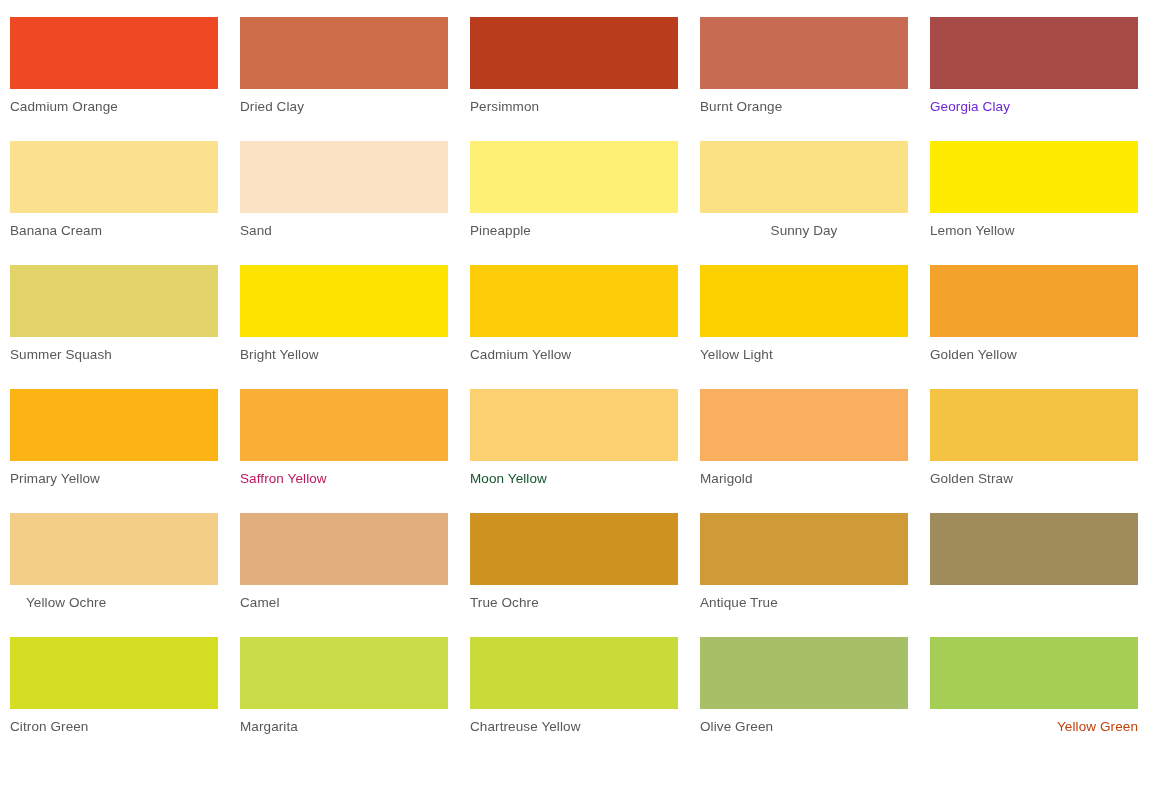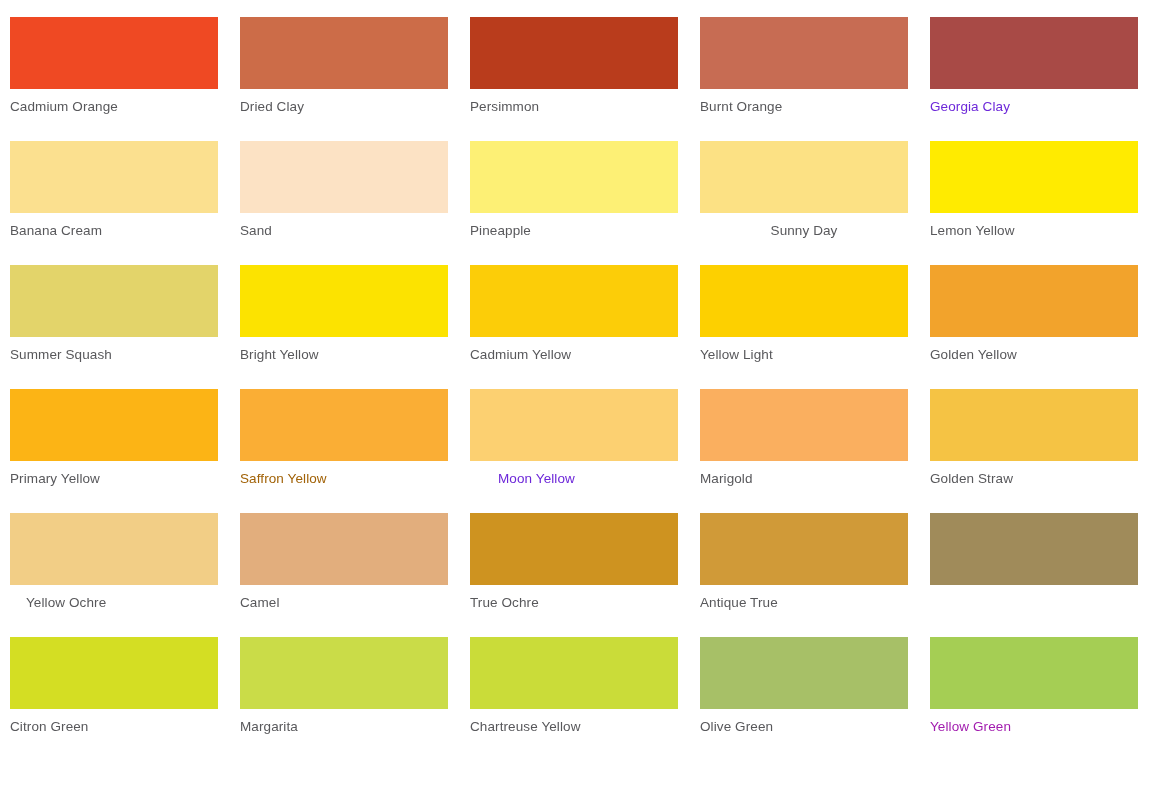--- a/index.html
+++ b/index.html
@@ -110,25 +110,25 @@
     <div class="swatch-cell">
       <div class="swatch-chip" style="background-color: rgb(242, 163, 44);"></div>
       <span class="swatch-label" style="color: rgb(88, 88, 91);">Golden Yellow</span>
     </div>
     <div class="swatch-cell">
       <div class="swatch-chip" style="background-color: rgb(252, 180, 21);"></div>
       <span class="swatch-label" style="color: rgb(88, 88, 91);">Primary Yellow</span>
     </div>
     <div class="swatch-cell">
       <div class="swatch-chip" style="background-color: rgb(250, 174, 53);"></div>
-      <span class="swatch-label" style="color: #a16207;">Saffron Yellow</span>
+      <span class="swatch-label" style="color: #be185d;">Saffron Yellow</span>
     </div>
     <div class="swatch-cell">
       <div class="swatch-chip" style="background-color: rgb(252, 208, 113);"></div>
-      <span class="swatch-label" style="color: #6d28d9; margin-left: 28px;">Moon Yellow</span>
+      <span class="swatch-label" style="color: #14532d;">Moon Yellow</span>
     </div>
     <div class="swatch-cell">
       <div class="swatch-chip" style="background-color: rgb(250, 175, 95);"></div>
       <span class="swatch-label" style="color: rgb(88, 88, 91);">Marigold</span>
     </div>
     <div class="swatch-cell">
       <div class="swatch-chip" style="background-color: rgb(245, 195, 68);"></div>
       <span class="swatch-label" style="color: rgb(88, 88, 91);">Golden Straw</span>
     </div>
     <div class="swatch-cell">
@@ -161,15 +161,15 @@
     <div class="swatch-cell">
       <div class="swatch-chip" style="background-color: rgb(202, 220, 57);"></div>
       <span class="swatch-label" style="color: rgb(88, 88, 91);">Chartreuse Yellow</span>
     </div>
     <div class="swatch-cell">
       <div class="swatch-chip" style="background-color: rgb(167, 192, 103);"></div>
       <span class="swatch-label" style="color: rgb(88, 88, 91);">Olive Green</span>
     </div>
     <div class="swatch-cell">
       <div class="swatch-chip" style="background-color: rgb(165, 206, 84);"></div>
-      <span class="swatch-label" style="color: #a21caf;">Yellow Green</span>
+      <span class="swatch-label" style="color: #c2410c; text-align: right;">Yellow Green</span>
     </div>
   </main>
 
 </body></html>

